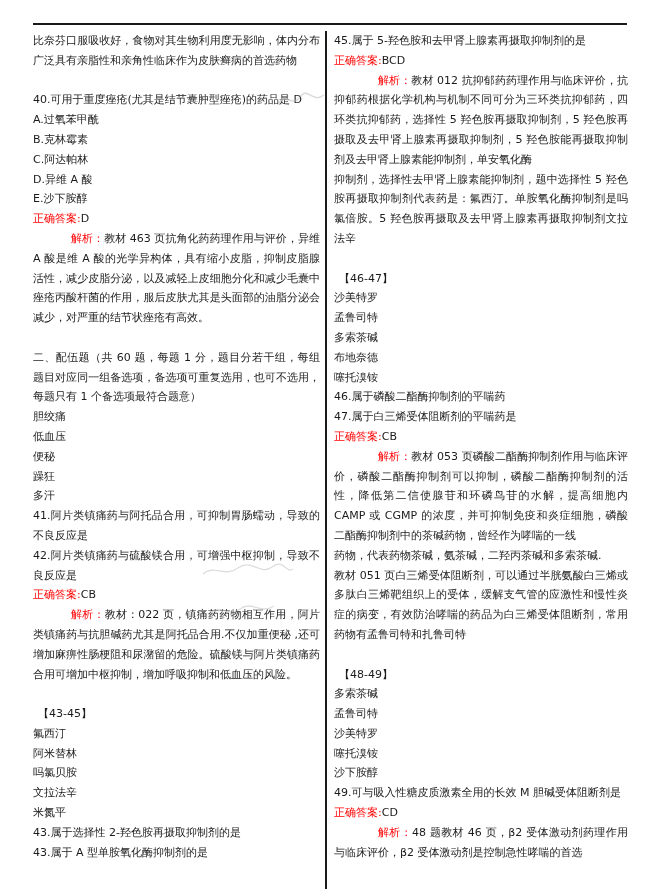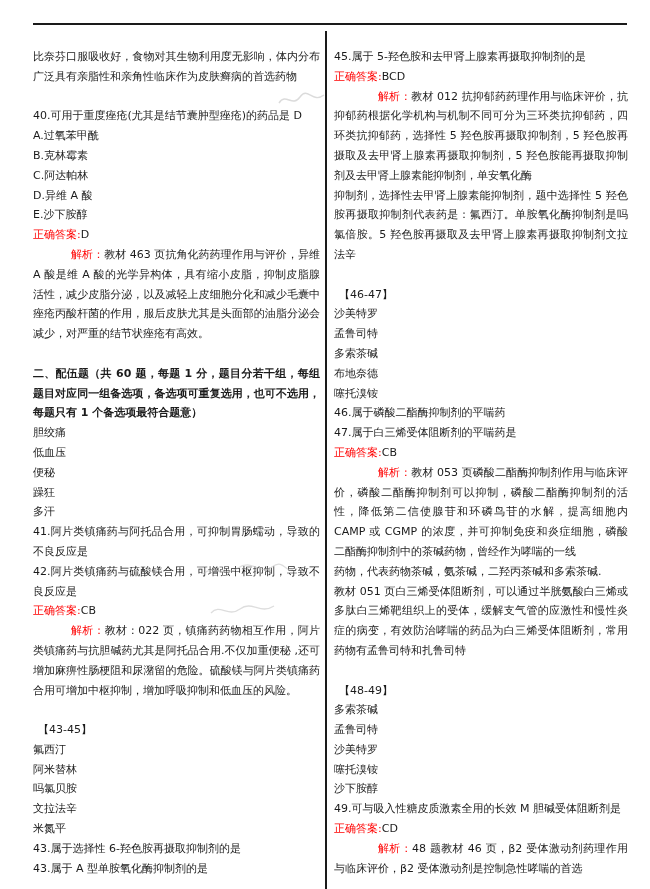--- a/index.html
+++ b/index.html
@@ -5,29 +5,29 @@
   html,body{margin:0;padding:0;}
   body{
     width:650px;height:889px;background:#ffffff;
     font-family:"DejaVu Sans",sans-serif;
     color:#1b1b1b;
   }
   .sheet{position:relative;width:650px;height:889px;background:#fff;overflow:hidden;}
   .top-rule{position:absolute;left:33px;top:23px;width:594px;height:2px;background:#1a1a1a;}
   .v-rule{position:absolute;left:325px;top:31px;height:858px;width:2px;background:#1a1a1a;}
   .col{
-    position:absolute;top:47px;
+    position:absolute;top:31px;
     font-size:11px;line-height:19.8px;
     text-align:justify;text-justify:inter-character;
   }
   .col-left{left:33px;width:287px;}
   .col-right{left:334px;width:294px;}
   .col > div{text-align:justify;}
   .spacer{height:19.8px;}
-  .heading{font-weight:700;}
+  .heading{font-weight:400;}
   .bracket{padding-left:5px;}
   .red{color:#ff0000;}
   .analysis{text-indent:38px;}
   .col-right .analysis{text-indent:44px;}
   .analysis-text{white-space:pre-wrap;}
   .wm{position:absolute;opacity:.5;pointer-events:none;}
 </style>
 </head>
 <body>
 
@@ -57,21 +57,21 @@
       <div class="line q">42.阿片类镇痛药与硫酸镁合用，可增强中枢抑制，导致不良反应是</div>
       <div class="line answer"><span class="red">正确答案:</span><span>CB</span></div>
       <div class="analysis"><span class="red">解析：</span><span class="analysis-text">教材：022 页，镇痛药药物相互作用，阿片类镇痛药与抗胆碱药尤其是阿托品合用.不仅加重便秘 ,还可增加麻痹性肠梗阻和尿潴留的危险。硫酸镁与阿片类镇痛药合用可增加中枢抑制，增加呼吸抑制和低血压的风险。</span></div>
       <div class="spacer"></div>
       <div class="line bracket">【43-45】</div>
       <div class="line opt">氟西汀</div>
       <div class="line opt">阿米替林</div>
       <div class="line opt">吗氯贝胺</div>
       <div class="line opt">文拉法辛</div>
       <div class="line opt">米氮平</div>
-      <div class="line q">43.属于选择性 6-羟色胺再摄取抑制剂的是</div>
+      <div class="line q">43.属于选择性 2-羟色胺再摄取抑制剂的是</div>
       <div class="line q">43.属于 A 型单胺氧化酶抑制剂的是</div>
     </div>
   <div class="col col-right">
       <div class="line q">45.属于 5-羟色胺和去甲肾上腺素再摄取抑制剂的是</div>
       <div class="line answer"><span class="red">正确答案:</span><span>BCD</span></div>
       <div class="analysis"><span class="red">解析：</span><span class="analysis-text">教材 012 抗抑郁药药理作用与临床评价，抗抑郁药根据化学机构与机制不同可分为三环类抗抑郁药，四环类抗抑郁药，选择性 5 羟色胺再摄取抑制剂，5 羟色胺再摄取及去甲肾上腺素再摄取抑制剂，5 羟色胺能再摄取抑制剂及去甲肾上腺素能抑制剂，单安氧化酶
 抑制剂，选择性去甲肾上腺素能抑制剂，题中选择性 5 羟色胺再摄取抑制剂代表药是：氟西汀。单胺氧化酶抑制剂是吗氯倍胺。5 羟色胺再摄取及去甲肾上腺素再摄取抑制剂文拉法辛</span></div>
       <div class="spacer"></div>
       <div class="line bracket">【46-47】</div>
       <div class="line opt">沙美特罗</div>

